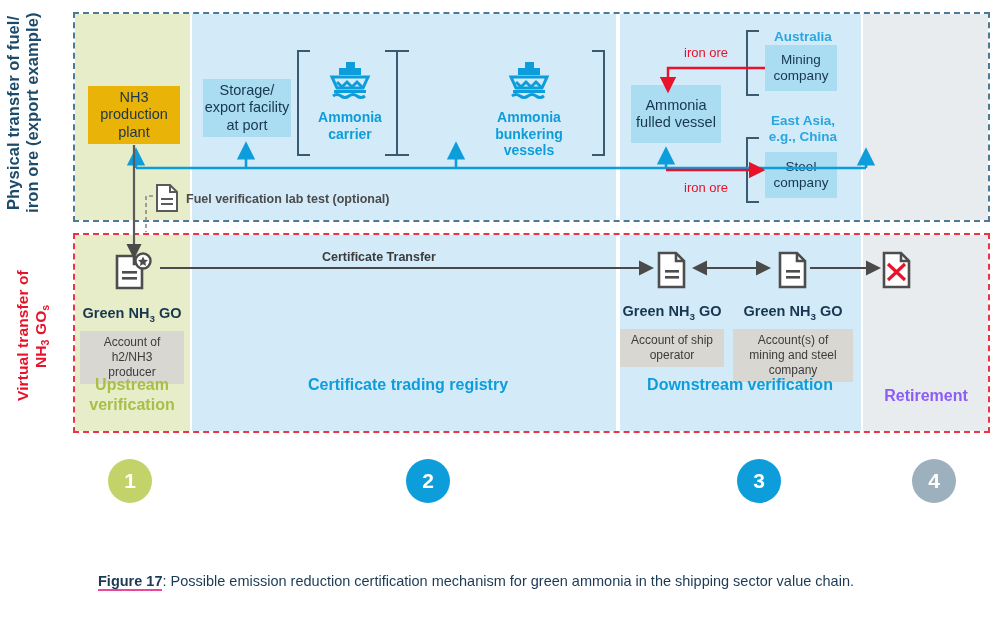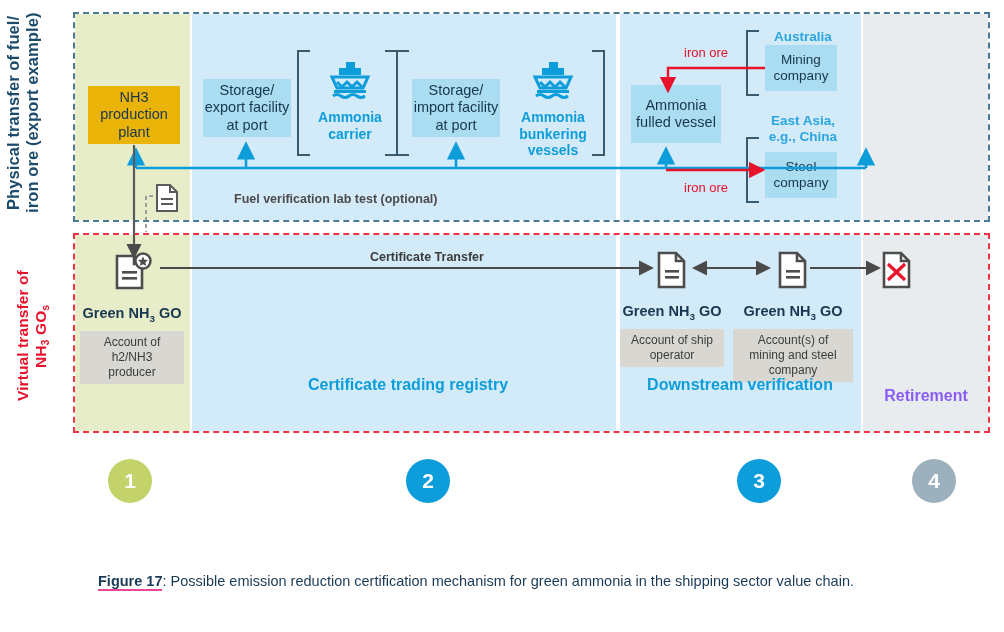--- a/index.html
+++ b/index.html
@@ -71,21 +71,21 @@
   #box-nh3-plant   {left:88px; top:86px; width:92px;  height:58px;}
   #box-storage-exp {left:203px;top:79px; width:88px;  height:58px;text-align:center;}
   #box-storage-imp {left:412px;top:79px; width:88px;  height:58px;}
   #box-ammonia-ves {left:631px;top:85px; width:90px;  height:58px;}
   #box-mining      {left:765px;top:45px; width:72px;  height:46px; font-size:13.5px;}
   #box-steel       {left:765px;top:152px;width:72px;  height:46px; font-size:13.5px;}
 
   
   .shipgroup{position:absolute;text-align:center;color:#0d9ddb;font-weight:bold;font-size:14px;line-height:1.2;}
   #ship-carrier  {left:305px;top:60px;width:90px;}
-  #ship-bunkering{left:508px;top:60px;width:90px;}
+  #ship-bunkering{left:484px;top:60px;width:90px;}
   .ship-ico{display:block;margin:0 auto 5px auto;}
 
   
   .bracket{position:absolute;box-sizing:border-box;border:2.4px solid #3a5a70;width:13px;}
   .bracket.left {border-right:none;}
   .bracket.right{border-left:none;}
   #brk-1-l{left:297px;top:50px;height:106px;}
   #brk-1-r{left:385px;top:50px;height:106px;}
   #brk-2-l{left:396px;top:50px;height:106px;}
   #brk-2-r{left:592px;top:50px;height:106px;}
@@ -94,21 +94,21 @@
 
   
   .region{position:absolute;color:#2aa6e0;font-size:13.5px;font-weight:bold;line-height:1.15;text-align:center;width:92px;}
   #region-au{left:757px;top:29px;}
   #region-ea{left:757px;top:113px;}
 
   
   .svglayer{position:absolute;left:0;top:0;width:1004px;height:632px;pointer-events:none;}
 
   
-  .tlabel{position:absolute;font-size:12.5px;font-weight:bold;color:#4a4a4a;margin-left:48px;}
+  .tlabel{position:absolute;font-size:12.5px;font-weight:bold;color:#4a4a4a;}
   #label-fuel-test{left:186px;top:192px;color:#4b4b4b;font-size:12.5px;}
   #label-cert-transfer{left:322px;top:250px;color:#3b3b3b;font-size:12.5px;}
   .ironore{position:absolute;color:#e8122a;font-size:13px;font-weight:normal;}
   #iron-ore-1{left:684px;top:45px;}
   #iron-ore-2{left:684px;top:180px;}
 
   
   .gocert{position:absolute;text-align:center;}
   .go-title{font-size:14.5px;font-weight:bold;color:#18364f;margin-top:9px;white-space:nowrap;}
   .go-account{
@@ -175,21 +175,20 @@
 
   <div class="bracket left" id="brk-1-l"></div>
   <div class="bracket right" id="brk-1-r"></div>
   <div class="bracket left" id="brk-2-l"></div>
   <div class="bracket right" id="brk-2-r"></div>
   <div class="bracket left" id="brk-au-l"></div>
   <div class="bracket left" id="brk-ea-l"></div>
 
   <div class="pbox green" id="box-nh3-plant">NH3 production plant</div>
   <div class="pbox blue" id="box-storage-exp">Storage/ export facility at port</div>
-  <div class="pbox blue" id="box-storage-imp">Storage/ import facility at port</div>
   <div class="pbox blue" id="box-ammonia-ves">Ammonia fulled vessel</div>
   <div class="pbox blue" id="box-steel">Steel company</div>
   <div class="pbox blue" id="box-mining">Mining company</div>
 
   <div class="shipgroup" id="ship-carrier">
     <span class="ship-ico">
       <svg width="46" height="40" viewBox="0 0 46 40" aria-hidden="true">
         <rect x="19" y="2" width="9" height="6" fill="#0d9ddb"></rect>
         <rect x="12" y="8" width="22" height="7" fill="#0d9ddb"></rect>
         <path d="M5 17 h36 l-5 11 H10 Z" fill="none" stroke="#0d9ddb" stroke-width="3"></path>
@@ -277,20 +276,21 @@
   <div class="gocert" id="go-retire">
     <span>
       <svg width="32" height="40" viewBox="0 0 32 40" aria-hidden="true">
         <path d="M3 3 h17 l8 8 v26 H3 Z" fill="#ffffff" stroke="#4d4d4d" stroke-width="2.6"></path>
         <path d="M20 3 v8 h8" fill="none" stroke="#4d4d4d" stroke-width="2.6"></path>
         <path d="M7 14 L24 30 M24 14 L7 30" stroke="#e8122a" stroke-width="3.2"></path>
       </svg>
     </span>
   </div>
 
+  <div class="stagetitle" id="stage-upstream">Upstream verification</div>
   <div class="stagetitle" id="stage-registry">Certificate trading registry</div>
   <div class="stagetitle" id="stage-downstream">Downstream verification</div>
   <div class="stagetitle" id="stage-retirement">Retirement</div>
 
   <div class="numcircle" id="num-1">1</div>
   <div class="numcircle" id="num-2">2</div>
   <div class="numcircle" id="num-3">3</div>
   <div class="numcircle" id="num-4">4</div>
 
   <svg class="svglayer" aria-hidden="true">

